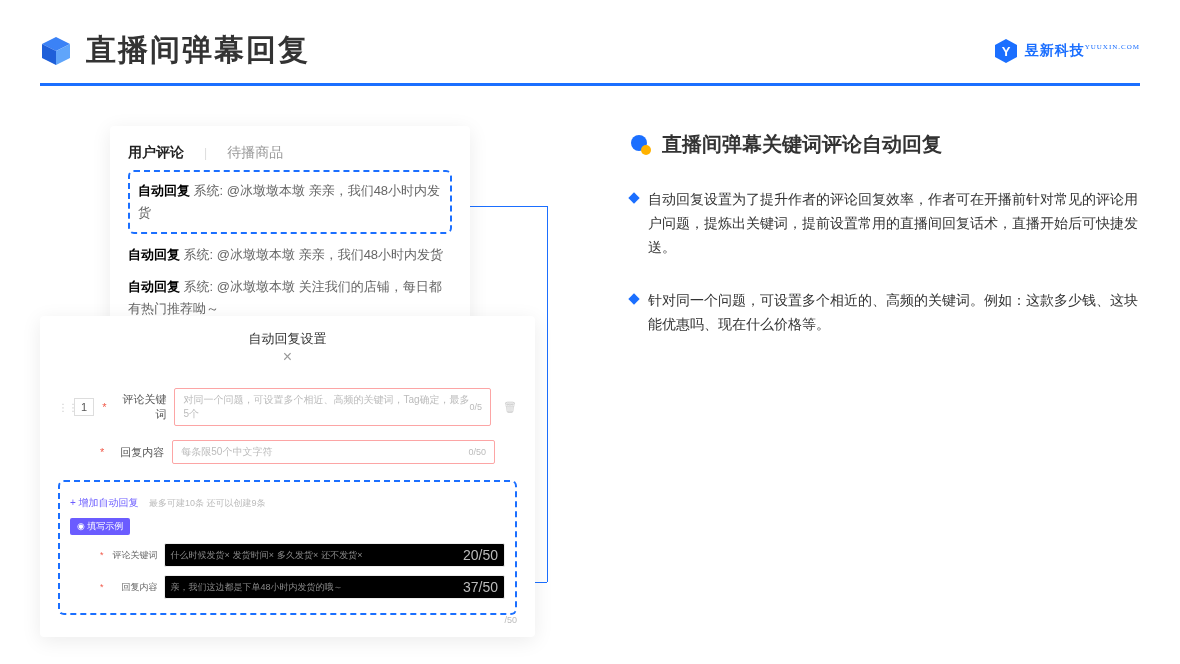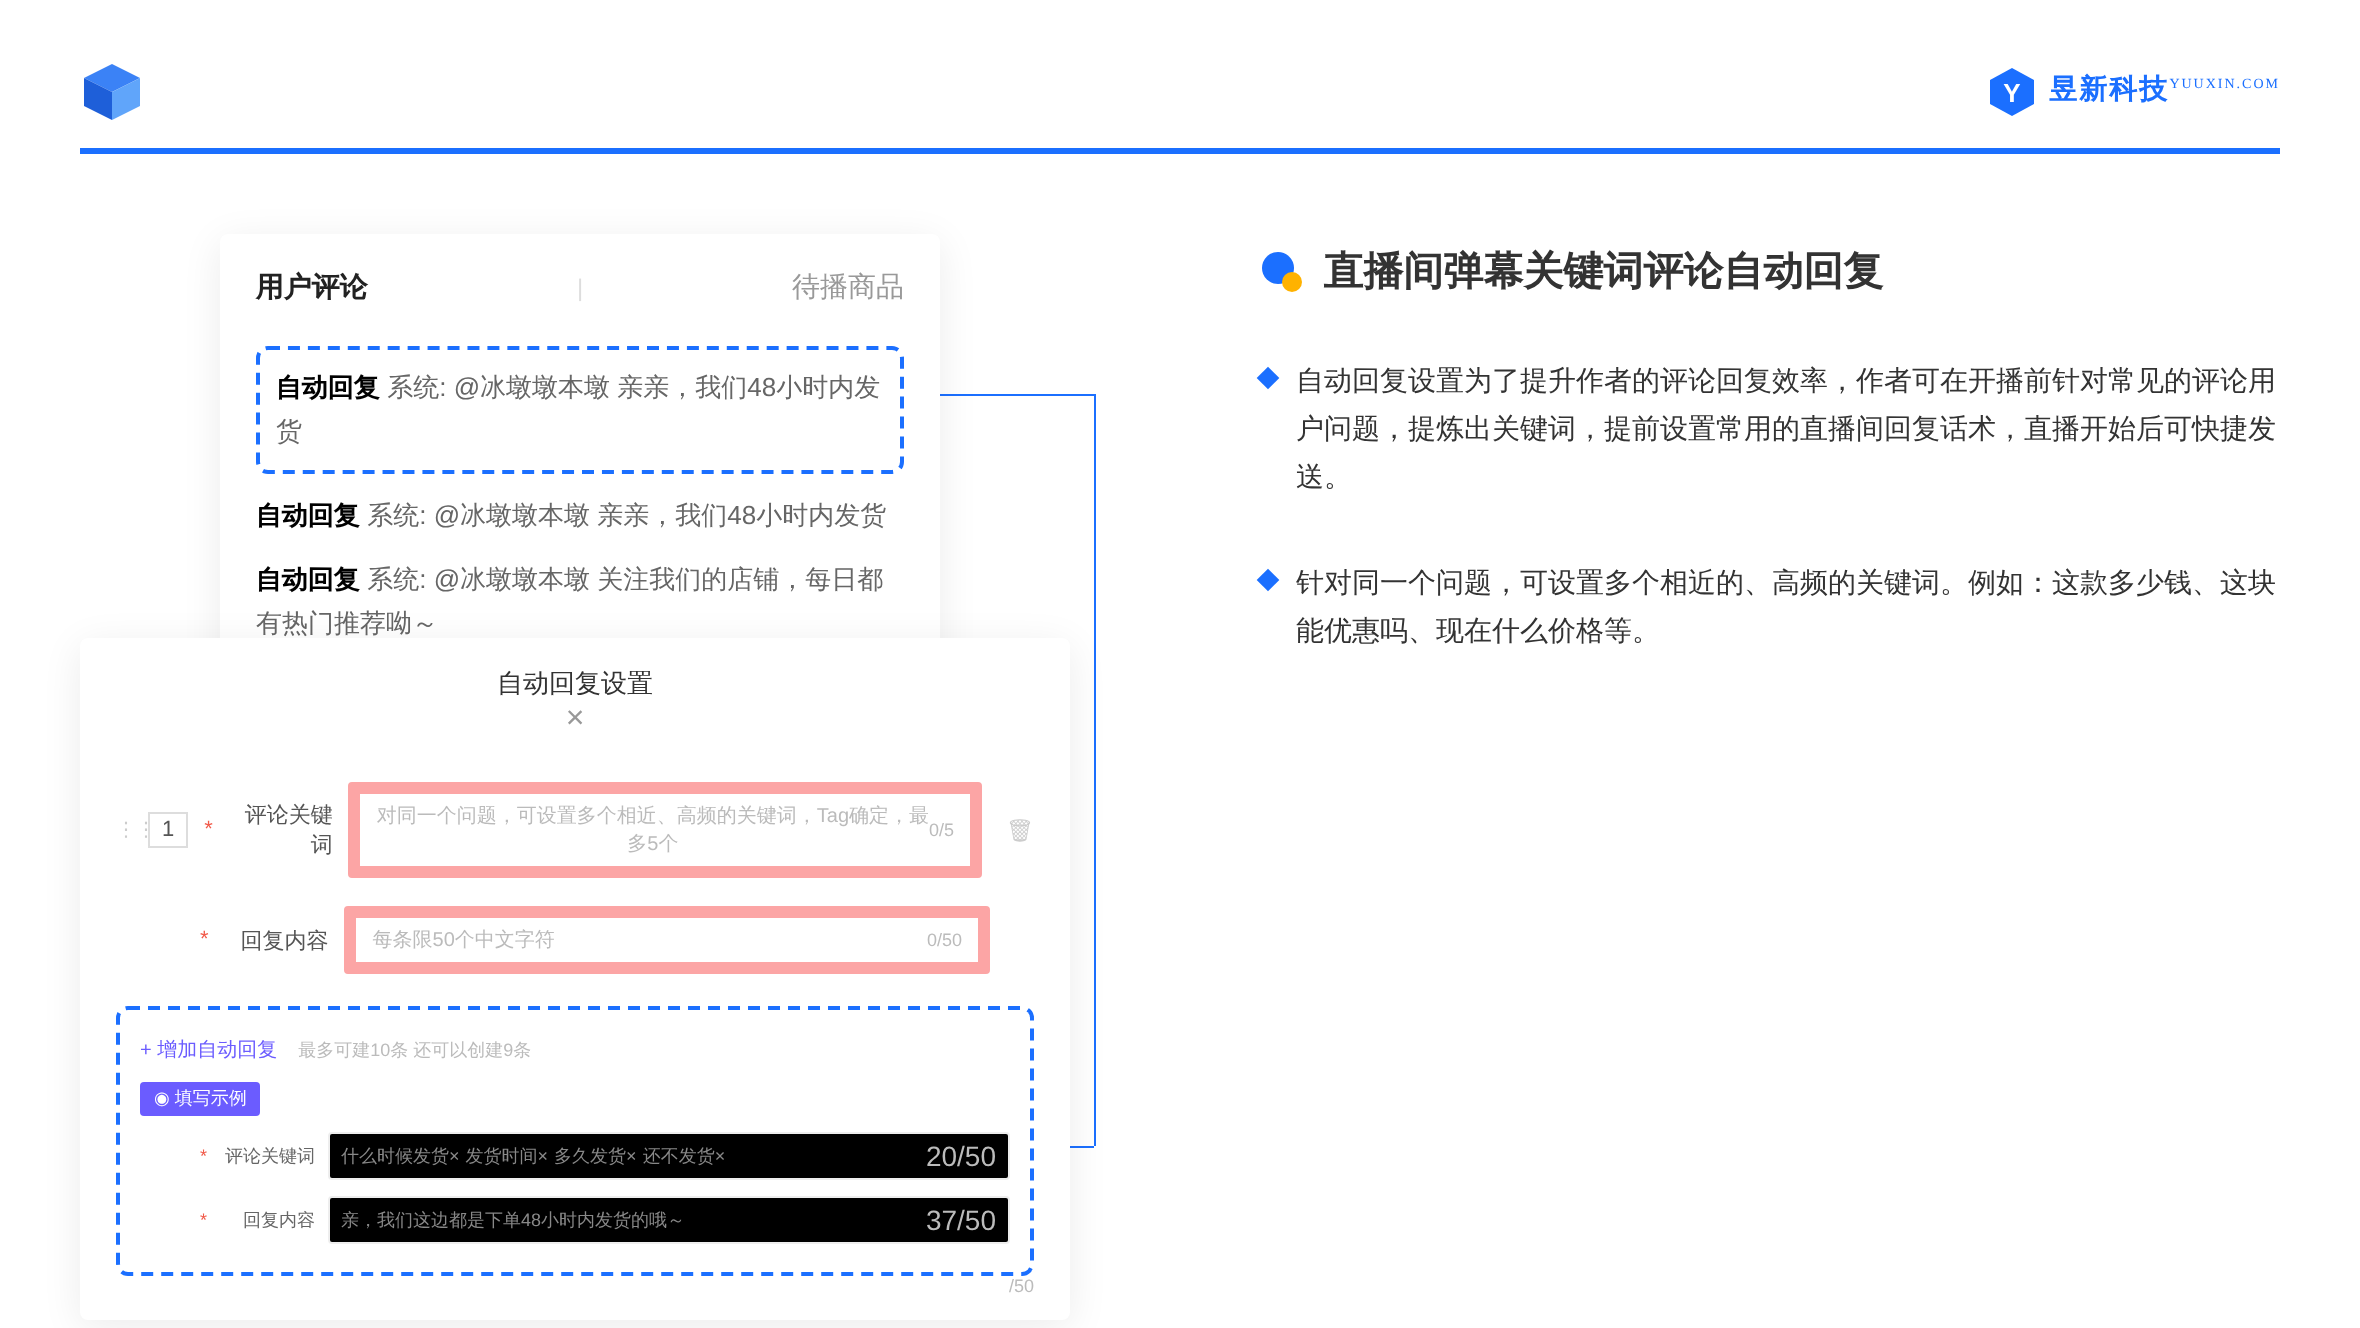--- a/index.html
+++ b/index.html
@@ -14,38 +14,38 @@
 .logo-text .cn { color: #1b6fff; font-weight: bold; font-size: 14px; letter-spacing: 1px; }
 .logo-text .en { color: #1b6fff; font-size: 7px; letter-spacing: 1px; }
 .divider { height: 3px; background: #1b6fff; margin: 0 40px 0 40px; }
 
 .content { display: flex; padding: 40px 40px 0 40px; gap: 0; }
 .left-col { width: 520px; position: relative; }
 .right-col { flex: 1; padding-left: 70px; padding-top: 5px; }
 
 .card { background: #fff; box-shadow: 0 4px 20px rgba(0,0,0,0.08); border-radius: 4px; }
 .card-comments { width: 360px; margin-left: 70px; padding: 18px 18px 28px 18px; position: relative; z-index: 2; }
-.tabs { display: flex; gap: 20px; font-size: 14px; color: #999; margin-bottom: 20px; justify-content: space-between; }
+.tabs { display: flex; gap: 20px; font-size: 14px; color: #999; margin-bottom: 8px; }
 .tabs .active { color: #222; font-weight: 600; }
 .tab-sep { color: #ddd; font-size: 12px; align-self: center; }
 
 .reply-row { font-size: 13px; color: #666; line-height: 1.7; margin-top: 10px; }
 .reply-row .badge { color: #000000; font-weight: 700; }
 .highlight-box { border: 2px dashed #1b6fff; border-radius: 6px; padding: 8px 8px; margin: 4px 0 6px 0; }
 
 .card-settings { width: 495px; margin-top: -32px; padding: 14px 18px 22px 18px; position: relative; z-index: 3; }
 .settings-header { display: flex; justify-content: space-between; align-items: center; font-size: 13px; color: #333; font-weight: 500; padding-bottom: 8px; flex-direction: column; }
 .close-x { color: #999; font-size: 16px; }
 
 .form-row { display: flex; align-items: center; gap: 8px; margin-top: 14px; font-size: 11px; color: #555; }
 .drag { color: #ccc; font-size: 10px; width: 8px; }
 .numbox { border: 1px solid #ddd; padding: 2px 6px; font-size: 11px; min-width: 18px; text-align: center; }
 .req { color: #f15a4a; }
 .label-s { width: 52px; text-align: right; }
-.input-s { border: 6px solid #fca5a5; padding: 4px 8px; font-size: 10px; color: #bbb; flex: 1; display: flex; justify-content: space-between; align-items: center; border-radius: 2px; text-align: center; }
+.input-s { border: 1px solid #fca5a5; padding: 4px 8px; font-size: 10px; color: #bbb; flex: 1; display: flex; justify-content: space-between; align-items: center; border-radius: 2px; }
 .input-s .count { color: #bbb; font-size: 9px; }
 .trash { color: #ccc; font-size: 11px; margin-left: 4px; }
 
 .dashed-box2 { border: 2px dashed #1b6fff; border-radius: 6px; padding: 10px 10px 14px 10px; margin-top: 16px; }
 .add-link { color: #6b5cff; font-size: 10px; }
 .add-hint { color: #bbb; font-size: 9px; margin-left: 6px; }
 .example-tag { display: inline-block; background: #6b5cff; color: #fff; font-size: 9px; padding: 2px 7px; border-radius: 2px; margin-top: 8px; }
 
 .ex-row { display: flex; align-items: center; gap: 6px; margin-top: 8px; font-size: 9px; color: #666; }
 .ex-row .label-s { width: 48px; font-size: 9px; }
@@ -73,20 +73,21 @@
 
 <div class="header">
   <div class="header-left">
     <div class="cube-icon">
       <svg viewBox="0 0 32 32">
           <polygon points="16,2 30,9 16,16 2,9" fill="#3b82f6"></polygon>
           <polygon points="2,9 16,16 16,30 2,23" fill="#1e5fd9"></polygon>
           <polygon points="30,9 16,16 16,30 30,23" fill="#60a5fa"></polygon>
         </svg>
     </div>
+    <div class="title">直播间弹幕回复</div>
   </div>
   <div class="logo-area">
     <svg width="26" height="26" viewBox="0 0 26 26">
         <path d="M13 1 L24 7 L24 19 L13 25 L2 19 L2 7 Z" fill="#1b6fff"></path>
         <text x="13" y="18" text-anchor="middle" fill="#fff" font-size="13" font-weight="bold">Y</text>
       </svg>
     <div class="logo-text">
       <span class="cn">昱新科技</span>
       <span class="en">YUUXIN.COM</span>
     </div>

